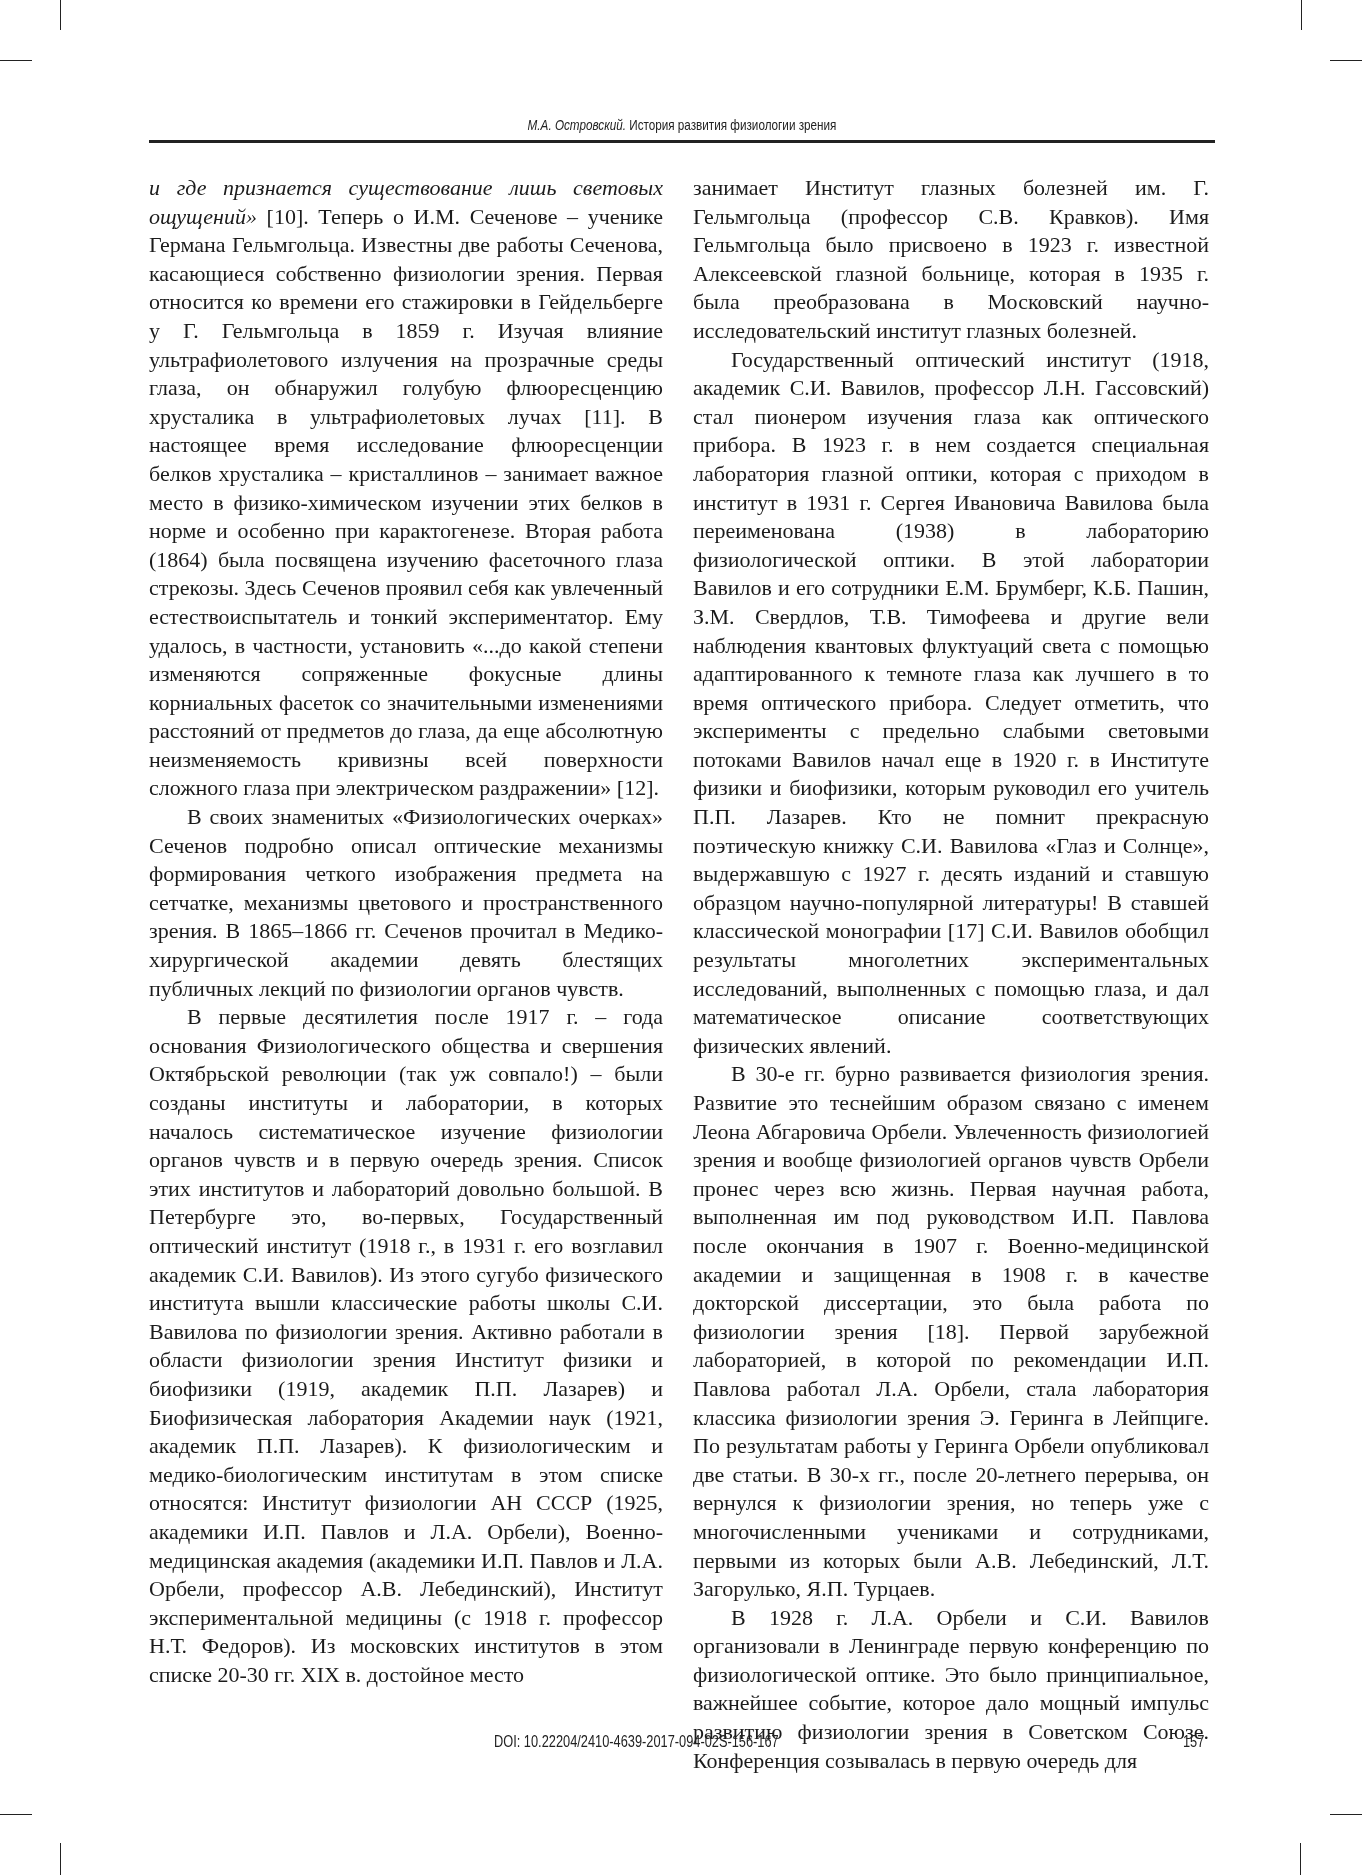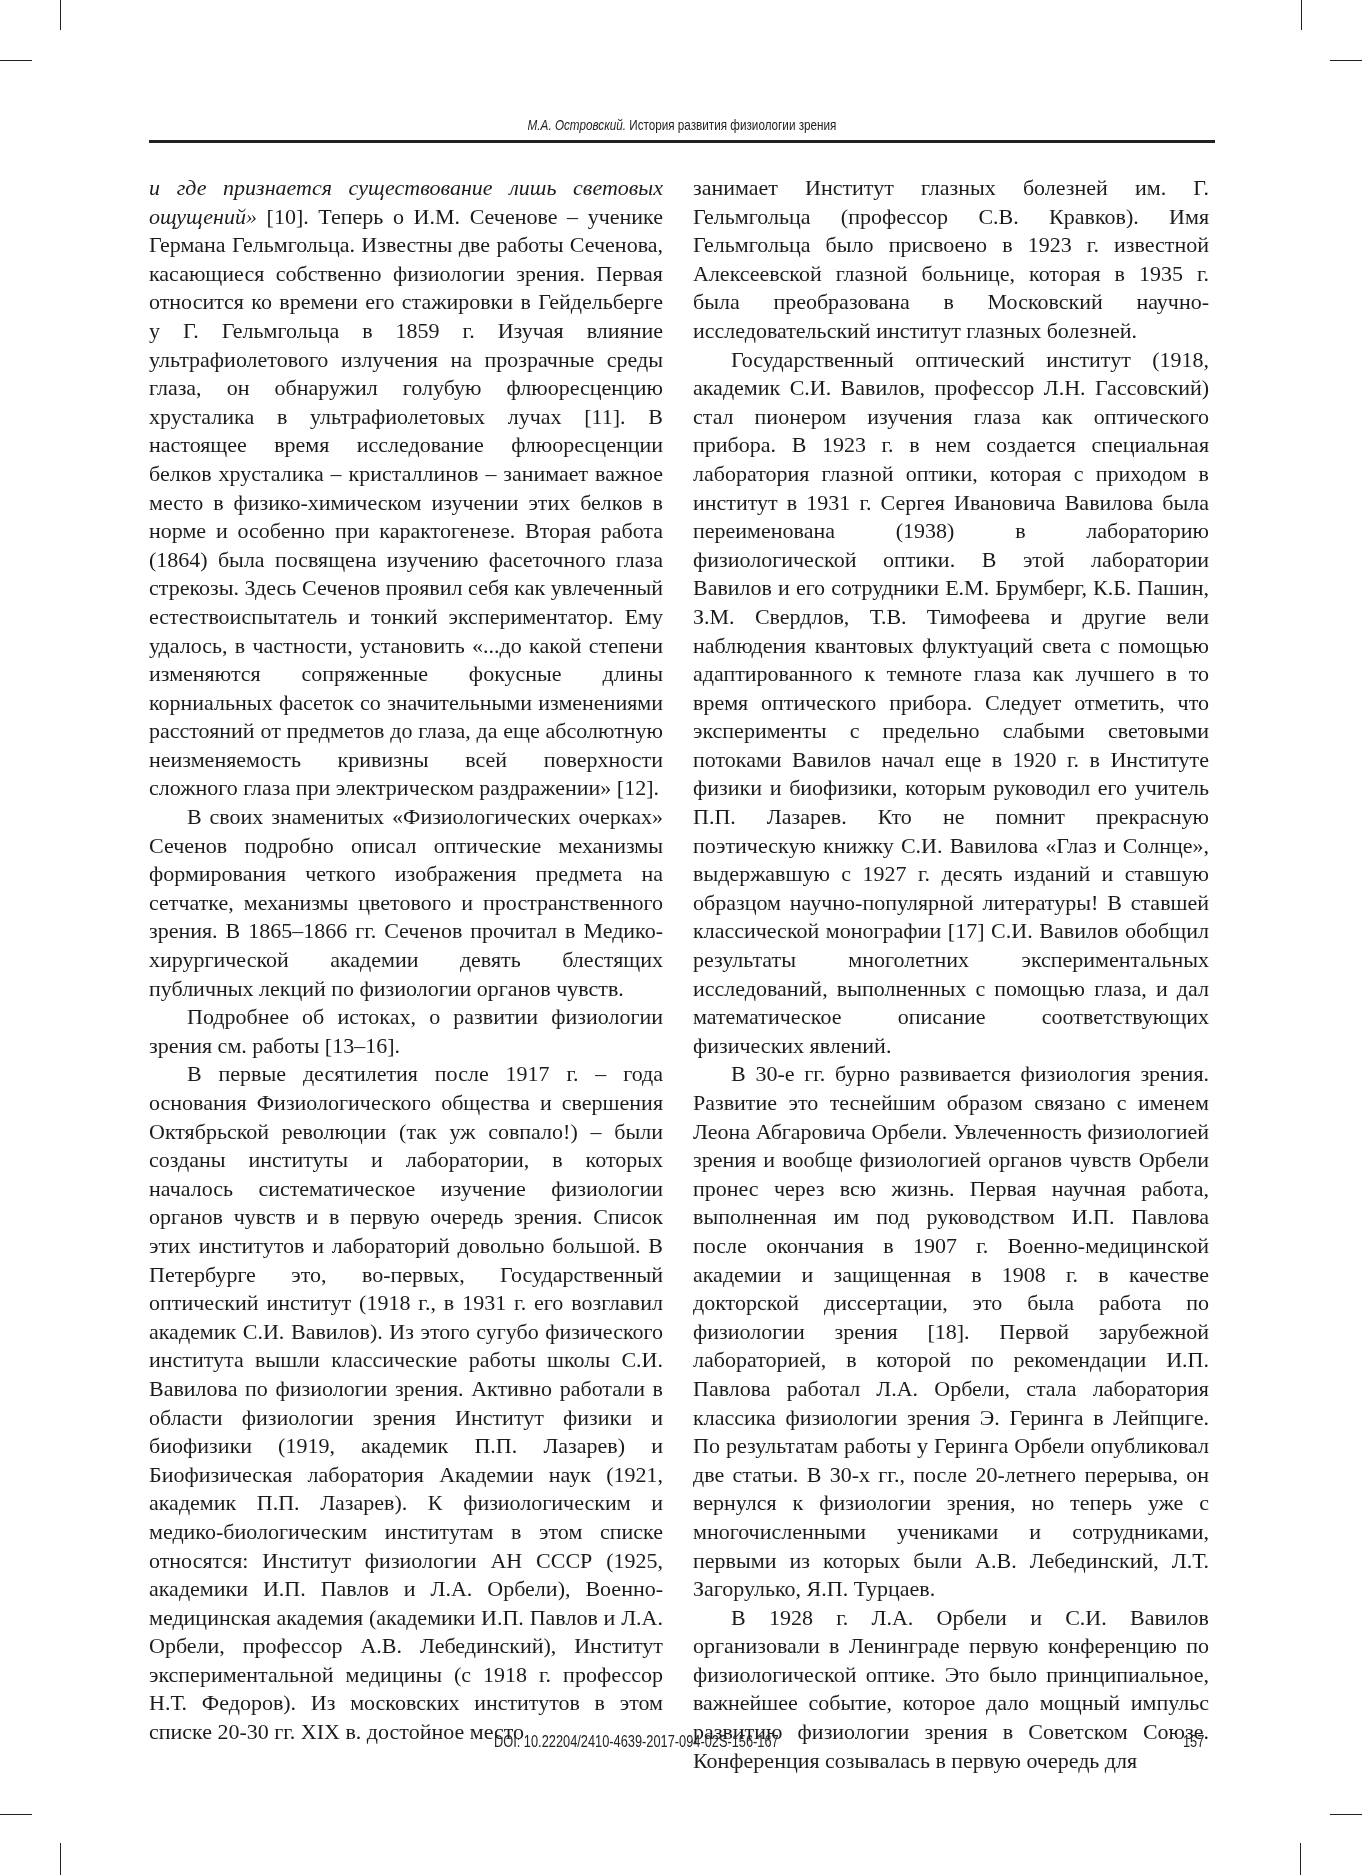--- a/index.html
+++ b/index.html
@@ -45,21 +45,20 @@
 
 <div class="running-head">
   <span class="author">М.А. Островский.</span>
   <span>История развития физиологии зрения</span>
 </div>
 <div class="head-rule"></div>
 
 <div class="col left">
   <p class="cont"><span class="it">и где признается существование лишь световых ощущений»</span><span> [10]. Теперь о И.М. Сеченове – ученике Германа Гельмгольца. Известны две работы Сеченова, касающиеся собственно физиологии зрения. Первая относится ко времени его стажировки в Гейдельберге у Г. Гельмгольца в 1859 г. Изучая влияние ультрафиолетового излучения на прозрачные среды глаза, он обнаружил голубую флюоресценцию хрусталика в ультрафиолетовых лучах [11]. В настоящее время исследование флюоресценции белков хрусталика – кристаллинов – занимает важное место в физико-химическом изучении этих белков в норме и особенно при карактогенезе. Вторая работа (1864) была посвящена изучению фасеточного глаза стрекозы. Здесь Сеченов проявил себя как увлеченный естествоиспытатель и тонкий экспериментатор. Ему удалось, в частности, установить «...до какой степени изменяются сопряженные фокусные длины корниальных фасеток со значительными изменениями расстояний от предметов до глаза, да еще абсолютную неизменяемость кривизны всей поверхности сложного глаза при электрическом раздражении» [12].</span></p>
   <p>В своих знаменитых «Физиологических очерках» Сеченов подробно описал оптические механизмы формирования четкого изображения предмета на сетчатке, механизмы цветового и пространственного зрения. В 1865–1866 гг. Сеченов прочитал в Медико-хирургической академии девять блестящих публичных лекций по физиологии органов чувств.</p>
-  <p>Подробнее об истоках, о развитии физиологии зрения см. работы [13–16].</p>
   <p>В первые десятилетия после 1917 г. – года основания Физиологического общества и свершения Октябрьской революции (так уж совпало!) – были созданы институты и лаборатории, в которых началось систематическое изучение физиологии органов чувств и в первую очередь зрения. Список этих институтов и лабораторий довольно большой. В Петербурге это, во-первых, Государственный оптический институт (1918 г., в 1931 г. его возглавил академик С.И. Вавилов). Из этого сугубо физического института вышли классические работы школы С.И. Вавилова по физиологии зрения. Активно работали в области физиологии зрения Институт физики и биофизики (1919, академик П.П. Лазарев) и Биофизическая лаборатория Академии наук (1921, академик П.П. Лазарев). К физиологическим и медико-биологическим институтам в этом списке относятся: Институт физиологии АН СССР (1925, академики И.П. Павлов и Л.А. Орбели), Военно-медицинская академия (академики И.П. Павлов и Л.А. Орбели, профессор А.В. Лебединский), Институт экспериментальной медицины (с 1918 г. профессор Н.Т. Федоров). Из московских институтов в этом списке 20-30 гг. XIX в. достойное место</p>
 </div>
 
 <div class="col right">
   <p class="cont">занимает Институт глазных болезней им. Г. Гельмгольца (профессор С.В. Кравков). Имя Гельмгольца было присвоено в 1923 г. известной Алексеевской глазной больнице, которая в 1935 г. была преобразована в Московский научно-исследовательский институт глазных болезней.</p>
   <p>Государственный оптический институт (1918, академик С.И. Вавилов, профессор Л.Н. Гассовский) стал пионером изучения глаза как оптического прибора. В 1923 г. в нем создается специальная лаборатория глазной оптики, которая с приходом в институт в 1931 г. Сергея Ивановича Вавилова была переименована (1938) в лабораторию физиологической оптики. В этой лаборатории Вавилов и его сотрудники Е.М. Брумберг, К.Б. Пашин, З.М. Свердлов, Т.В. Тимофеева и другие вели наблюдения квантовых флуктуаций света с помощью адаптированного к темноте глаза как лучшего в то время оптического прибора. Следует отметить, что эксперименты с предельно слабыми световыми потоками Вавилов начал еще в 1920 г. в Институте физики и биофизики, которым руководил его учитель П.П. Лазарев. Кто не помнит прекрасную поэтическую книжку С.И. Вавилова «Глаз и Солнце», выдержавшую с 1927 г. десять изданий и ставшую образцом научно-популярной литературы! В ставшей классической монографии [17] С.И. Вавилов обобщил результаты многолетних экспериментальных исследований, выполненных с помощью глаза, и дал математическое описание соответствующих физических явлений.</p>
   <p>В 30-е гг. бурно развивается физиология зрения. Развитие это теснейшим образом связано с именем Леона Абгаровича Орбели. Увлеченность физиологией зрения и вообще физиологией органов чувств Орбели пронес через всю жизнь. Первая научная работа, выполненная им под руководством И.П. Павлова после окончания в 1907 г. Военно-медицинской академии и защищенная в 1908 г. в качестве докторской диссертации, это была работа по физиологии зрения [18]. Первой зарубежной лабораторией, в которой по рекомендации И.П. Павлова работал Л.А. Орбели, стала лаборатория классика физиологии зрения Э. Геринга в Лейпциге. По результатам работы у Геринга Орбели опубликовал две статьи. В 30-х гг., после 20-летнего перерыва, он вернулся к физиологии зрения, но теперь уже с многочисленными учениками и сотрудниками, первыми из которых были А.В. Лебединский, Л.Т. Загорулько, Я.П. Турцаев.</p>
   <p>В 1928 г. Л.А. Орбели и С.И. Вавилов организовали в Ленинграде первую конференцию по физиологической оптике. Это было принципиальное, важнейшее событие, которое дало мощный импульс развитию физиологии зрения в Советском Союзе. Конференция созывалась в первую очередь для</p>
 </div>
 

